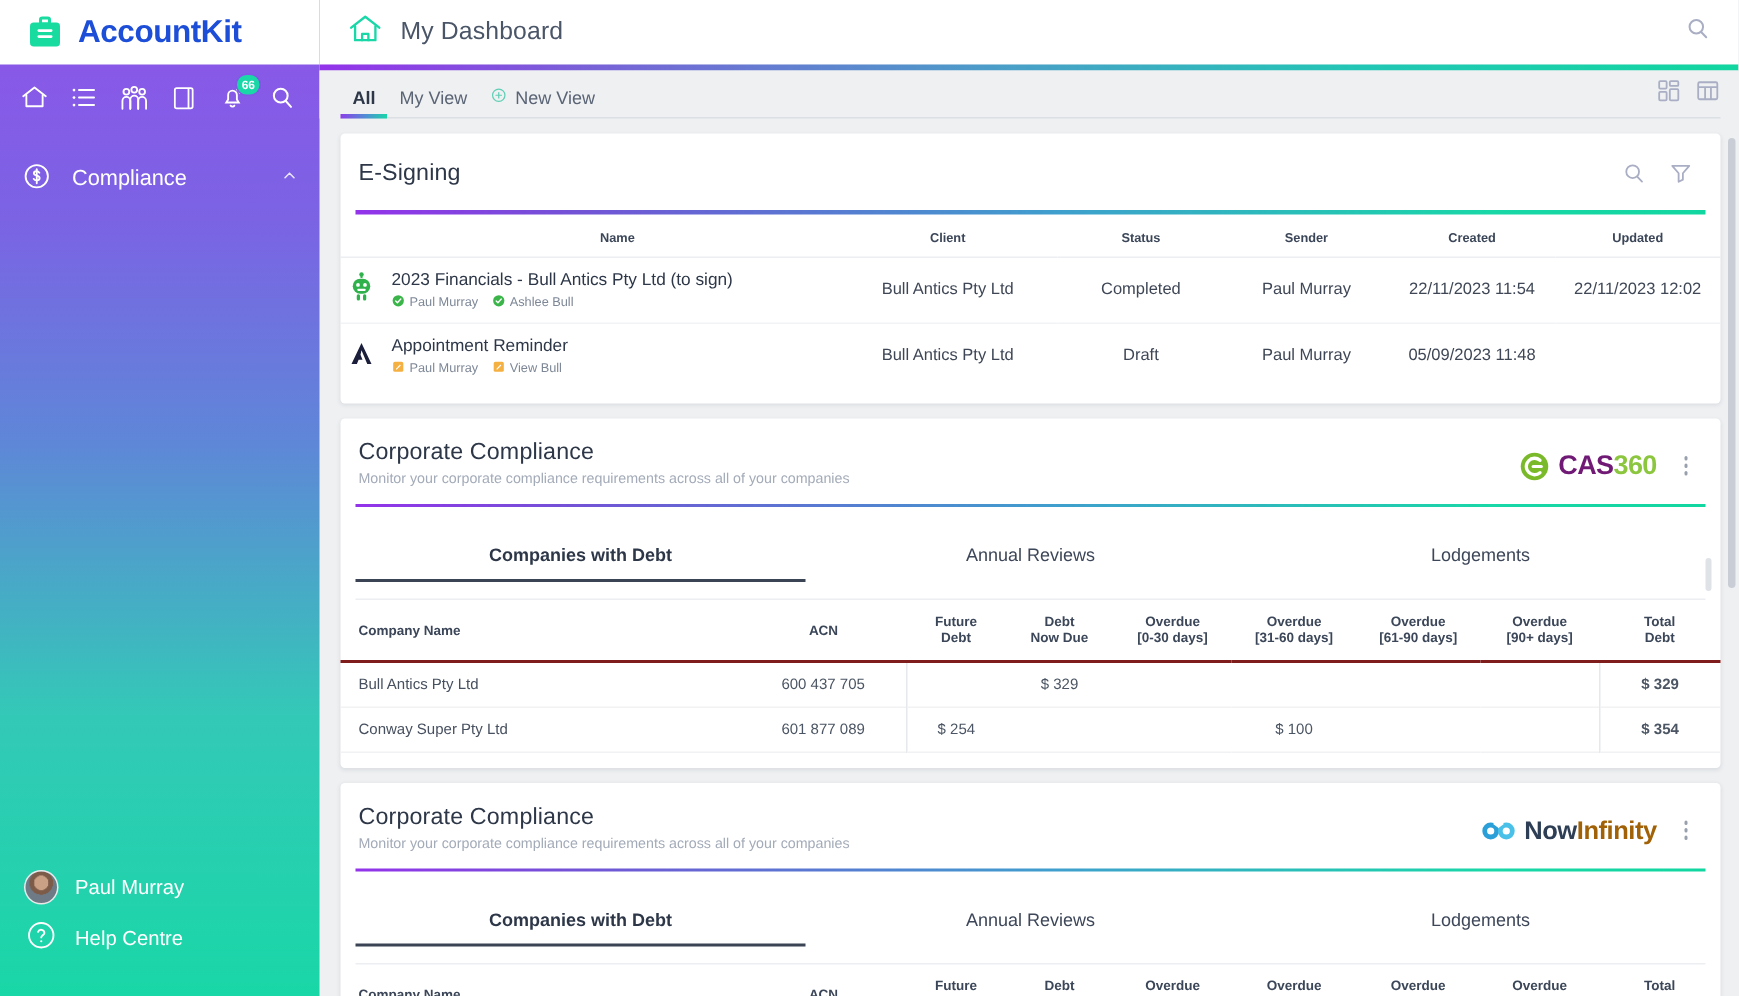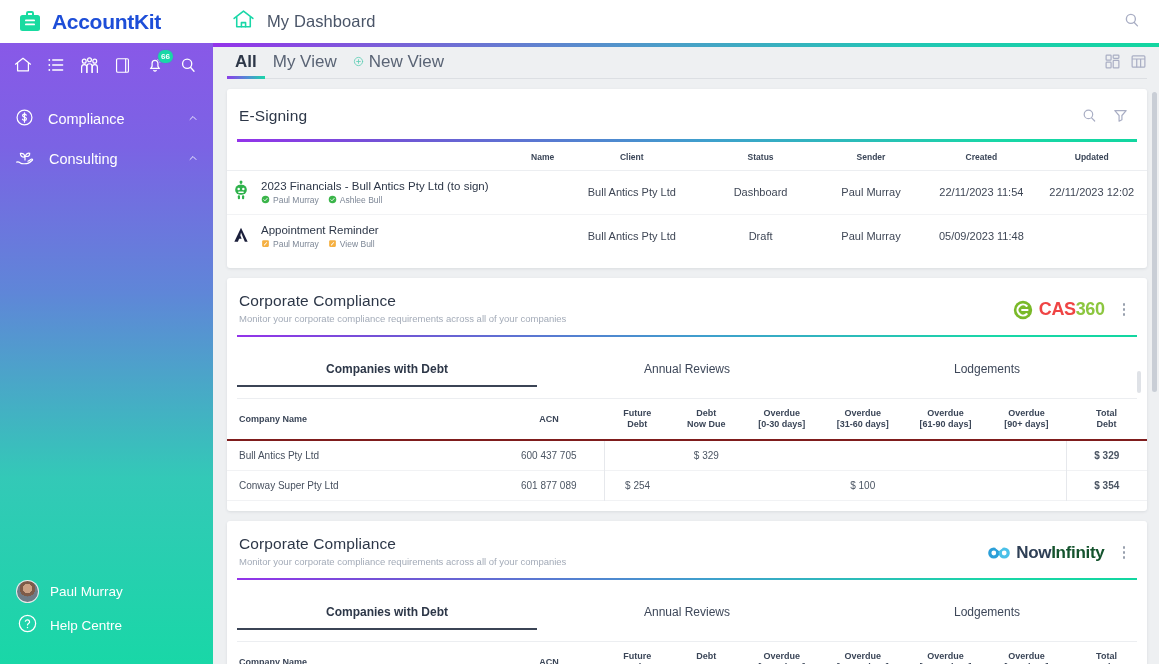--- a/index.html
+++ b/index.html
@@ -58,21 +58,21 @@
   .topbar .title { font-size: 16.5px; color: #4a5568; letter-spacing: .1px; }
   .topbar .spacer { flex: 1; }
   .grad-bar { height: 4px; flex: 0 0 4px; background: linear-gradient(90deg, #9333ea 0%, #7a5fd8 18%, #4a9ec8 48%, #21c7b4 74%, #12d6a0 100%); }
 
   .tabbar {
     height: 32px; flex: 0 0 32px; background: #eef0f2; display: flex; align-items: flex-end;
     padding: 0 12px 0 14px; position: relative;
   }
   .tabbar:after { content:""; position: absolute; left: 14px; right: 12px; bottom: 0; height: 1px; background: #dcdfe3; }
   .tab {
-    font-size: 17px; color: #5a6475; padding: 0 8px 7px; position: relative; cursor: pointer;
+    font-size: 12px; color: #5a6475; padding: 0 8px 7px; position: relative; cursor: pointer;
     display: flex; align-items: center; gap: 5px;
   }
   .tab.active { color: #2d3748; font-weight: bold; }
   .tab.active:after {
     content: ""; position: absolute; left: 0; right: 0; bottom: 0; height: 3px; z-index: 2;
     background: linear-gradient(90deg, #8b3fe8 0%, #4f8fd4 55%, #19d7a7 100%);
   }
   .tab-spacer { flex: 1; }
   .view-icons { display: flex; gap: 9px; padding-bottom: 5px; }
 
@@ -91,21 +91,21 @@
   .accent {
     height: 2.5px; margin: 4px 10px 0 10px;
     background: linear-gradient(90deg, #9333ea 0%, #7352d6 16%, #3f9fcd 52%, #19d7a7 84%, #12d6a0 100%);
   }
 
   
   table { width: 100%; border-collapse: collapse; }
   .es th {
     font-size: 8.5px; color: #3b4658; font-weight: bold; padding: 10px 4px 8px; text-align: center;
   }
-  .es th.l { text-align: right; }
+  .es th.l { text-align: center; }
   .es thead tr { border-bottom: 1px solid #eceef1; }
   .es td { padding: 9px 4px; font-size: 11px; color: #3f4756; text-align: center; vertical-align: middle; }
   .es tbody tr { border-bottom: 1px solid #f2f3f5; }
   .es tbody tr:last-child { border-bottom: none; }
   .es .namecell { text-align: left; display: flex; align-items: center; gap: 10px; }
   .es .nm { font-size: 11.5px; color: #2d3748; font-weight: normal; }
   .es .signers { display: flex; gap: 9px; margin-top: 3px; }
   .es .signer { display: flex; align-items: center; gap: 3px; font-size: 8.5px; color: #7d8796; }
   .st-completed { color: #3bb54a; font-size: 11px; }
   .st-draft { color: #f0b429; font-size: 11px; }
@@ -136,23 +136,23 @@
   .money-red { color: #ef3e36; }
   .money-dark { color: #2d3748; font-weight: bold; }
 
   .vscroll { position: absolute; right: 6px; width: 4px; border-radius: 2px; background: #dfe2e7; }
 
   .kebab { display: flex; flex-direction: column; gap: 2.5px; cursor: pointer; padding: 2px 4px; }
   .kebab i { width: 2.5px; height: 2.5px; border-radius: 50%; background: #98a0ae; display: block; }
 
   .brandlogo { display: flex; align-items: center; gap: 5px; }
   .cas-txt { font-size: 18px; font-weight: bold; letter-spacing: -.4px; }
-  .cas-a { color: #ef4444; } .cas-b { color: #8cc63f; }
+  .cas-a { color: #701a75; } .cas-b { color: #8cc63f; }
   .ni-txt { font-size: 17px; letter-spacing: -.3px; }
-  .ni-a { color: #2e3f55; font-weight: bold; } .ni-b { color: #14532d; font-weight: bold; }
+  .ni-a { color: #2e3f55; font-weight: bold; } .ni-b { color: #a16207; font-weight: bold; }
 
   .pagescroll { position: absolute; right: 2px; top: 92px; width: 5px; height: 300px; background: #c9ced6; border-radius: 3px; }
 </style>
 </head>
 <body>
 
 <div class="app">
 
   <aside class="sidebar">
 
@@ -220,36 +220,20 @@
     <nav class="nav">
       <div class="nav-item">
         <span>
           <svg width="21" height="21" viewBox="0 0 24 24" fill="none" stroke="#fff" stroke-width="1.4">
             <circle cx="12" cy="12" r="8.5"></circle>
             <path d="M14 9.3c-.5-.8-1.3-1.1-2.2-1.1-1.2 0-2 .7-2 1.6 0 2.3 4.4 1.2 4.4 3.6 0 1-.9 1.8-2.2 1.8-1 0-1.9-.4-2.3-1.2" stroke-linecap="round"></path>
             <path d="M12 6.6v10.8" stroke-linecap="round"></path>
           </svg>
         </span>
         <span class="nav-label">Compliance</span>
-        <span class="chev">
-          <svg width="12" height="12" viewBox="0 0 24 24" fill="none" stroke="#fff" stroke-width="2" stroke-linecap="round">
-              <path d="M6 15l6-6 6 6"></path>
-            </svg>
-        </span>
-      </div>
-      <div class="nav-item">
-        <span>
-          <svg width="22" height="22" viewBox="0 0 24 24" fill="none" stroke="#fff" stroke-width="1.3" stroke-linecap="round">
-            <path d="M11.5 11c-2.6 0-4.5-1.6-4.5-4 2.8-.4 4.9.9 4.5 4z"></path>
-            <path d="M12.5 10.2c.4-2.6 2.3-3.8 4.6-3.4.3 2.6-1.6 4.1-4.6 3.4z"></path>
-            <path d="M12 10.8v3.4"></path>
-            <path d="M3 16.5c1.6-.9 3 .3 4.4 1.3 1 .7 6.5.6 8.3-.2 1.4-.6 3.4-2.3 4.3-3.1.8-.7-.3-1.8-1.3-1.2-1 .6-2.7 2-3.6 2.2"></path>
-          </svg>
-        </span>
-        <span class="nav-label">Consulting</span>
         <span class="chev">
           <svg width="12" height="12" viewBox="0 0 24 24" fill="none" stroke="#fff" stroke-width="2" stroke-linecap="round">
               <path d="M6 15l6-6 6 6"></path>
             </svg>
         </span>
       </div>
     </nav>
 
     <div class="sb-bottom">
       <div class="sb-bottom-item">
@@ -391,21 +375,21 @@
                             <circle cx="12" cy="12" r="10" fill="#3bb54a"></circle>
                             <path d="M7.5 12.5l3 3 6-6.5" stroke="#fff" stroke-width="2.4" fill="none" stroke-linecap="round" stroke-linejoin="round"></path>
                           </svg>
                         <span>Ashlee Bull</span>
                       </span>
                     </span>
                   </span>
                 </div>
               </td>
               <td>Bull Antics Pty Ltd</td>
-              <td class="st-completed">Dashboard</td>
+              <td class="st-completed">Completed</td>
               <td>Paul Murray</td>
               <td class="muted">22/11/2023 11:54</td>
               <td class="muted">22/11/2023 12:02</td>
             </tr>
             <tr>
               <td>
                 <div class="namecell">
                   <span>
                     <svg width="20" height="20" viewBox="0 0 24 24">
                         <path d="M12 3.5L20 20h-4.6l-1.9-4.4H9.2L12 8.6l5.4 11.4" fill="none"></path>

